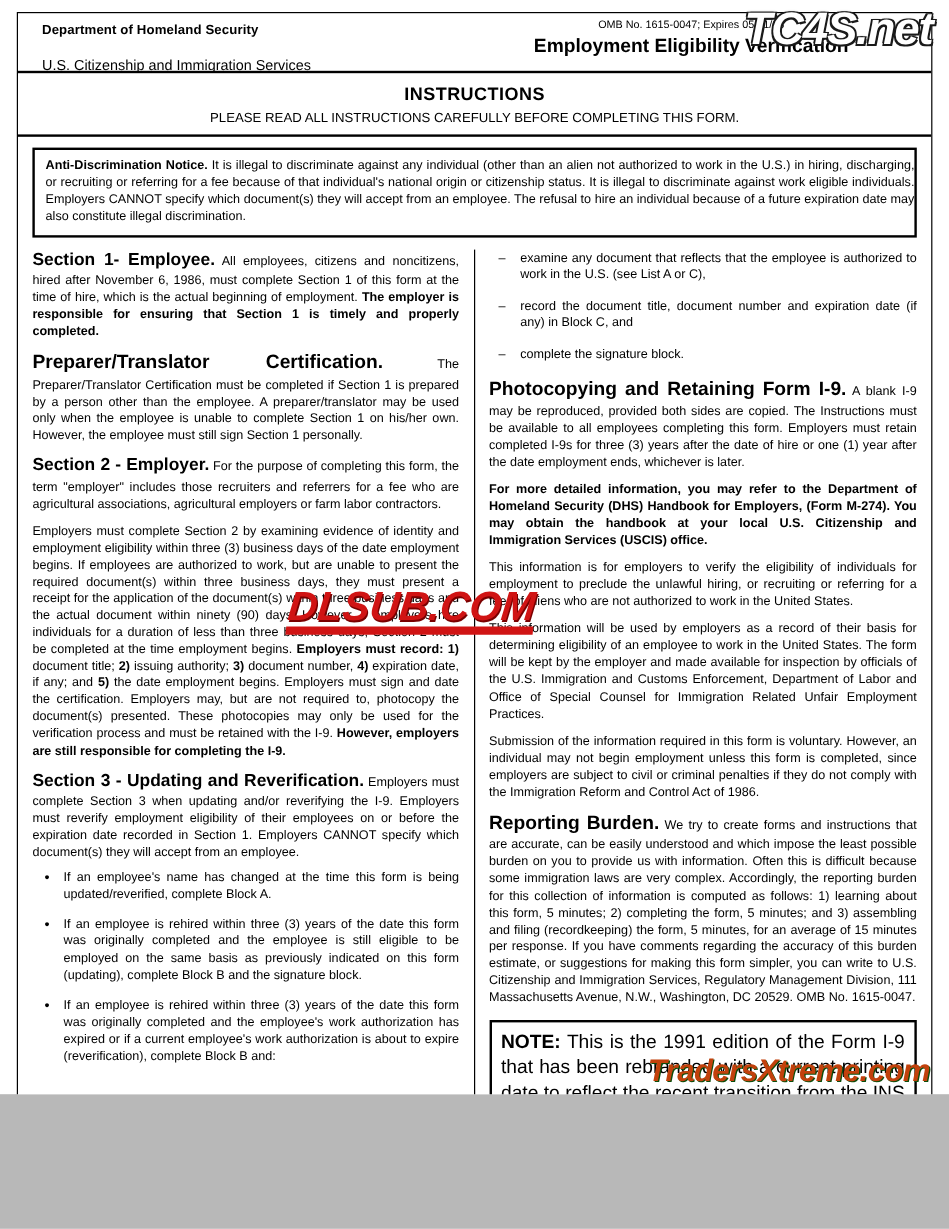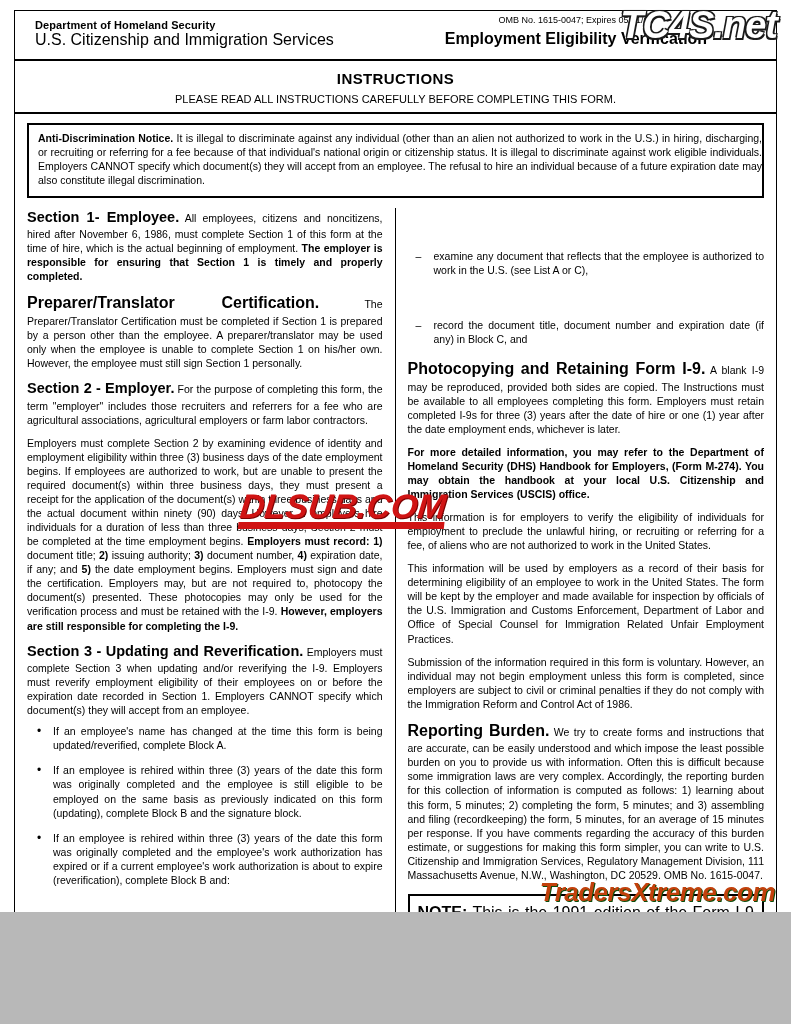--- a/index.html
+++ b/index.html
@@ -39,23 +39,23 @@
     left: 20px;
     top: 8px;
   }
   .hdr-left .l1 {
     font-weight: bold;
     font-size: 11px;
     color: #000;
     letter-spacing: 0.1px;
   }
   .hdr-left .l2 {
-    font-size: 16px;
+    font-size: 12px;
     color: #000;
-    margin-top: 0;
+    margin-top: 16px;
     text-align: right;
   }
   .hdr-right {
     position: absolute;
     right: 20px;
     top: 4px;
     text-align: center;
     width: 360px;
   }
   .hdr-right .omb {
@@ -140,21 +140,20 @@
   }
   .dashes {
     margin: 0;
     padding: 0;
     list-style: none;
   }
   .dashes li {
     position: relative;
     padding-left: 26px;
     margin-bottom: 12px;
-    margin-top: 41px;
   }
   .dashes li:before {
     content: "\2013";
     position: absolute;
     left: 8px;
     top: 0;
   }
   
   .notebox {
     border: 2px solid #000;
@@ -290,20 +289,21 @@
           <li>If an employee is rehired within three (3) years of the date this form was originally completed and the employee is still eligible to be employed on the same basis as previously indicated on this form (updating), complete Block B and the signature block.</li>
           <li>If an employee is rehired within three (3) years of the date this form was originally completed and the employee's work authorization has expired or if  a  current employee's work authorization is about to expire (reverification), complete Block B and:</li>
         </ul>
       </div>
 
       <div class="col right">
 
         <ul class="dashes">
           <li>examine any document that reflects that the employee is authorized to work in the U.S. (see List A or C),</li>
           <li>record the document title, document number and expiration date (if any) in Block C, and</li>
+          <li>complete the signature block.</li>
         </ul>
 
         <p class="para">
           <span class="h3">Photocopying and Retaining Form I-9.</span><span> A blank I-9 may be reproduced, provided both sides are copied. The Instructions  must be available to all employees completing this form. Employers must retain completed I-9s for three (3) years after the date of hire or one (1) year after the date employment ends, whichever is later.</span>
         </p>
 
         <p class="para">
           <b>For more detailed information, you may refer to the Department of Homeland Security (DHS) Handbook for Employers, (Form M-274). You may obtain the handbook at your local U.S. Citizenship and Immigration Services (USCIS) office.</b>
         </p>
 

